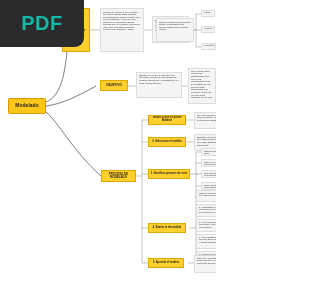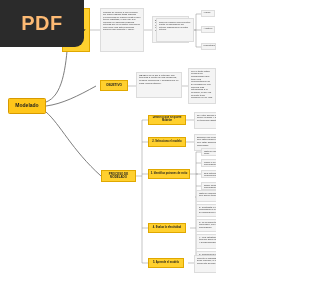--- a/index.html
+++ b/index.html
@@ -55,21 +55,21 @@
 
   #pdf-badge{
     position:absolute;left:0;top:0;
     width:84px;height:47px;
     background:#2b2b2b;
     border-bottom-right-radius:9px;
     display:flex;align-items:center;justify-content:center;
     z-index:50;
   }
   #pdf-badge .lbl{
-    color:#fdba74;
+    color:#14b8a6;
     font-size:20px;
     font-weight:bold;
     letter-spacing:0.5px;
     font-family:"Liberation Sans", sans-serif;
   }
 </style>
 </head>
 <body>
 
 <div id="canvas">

